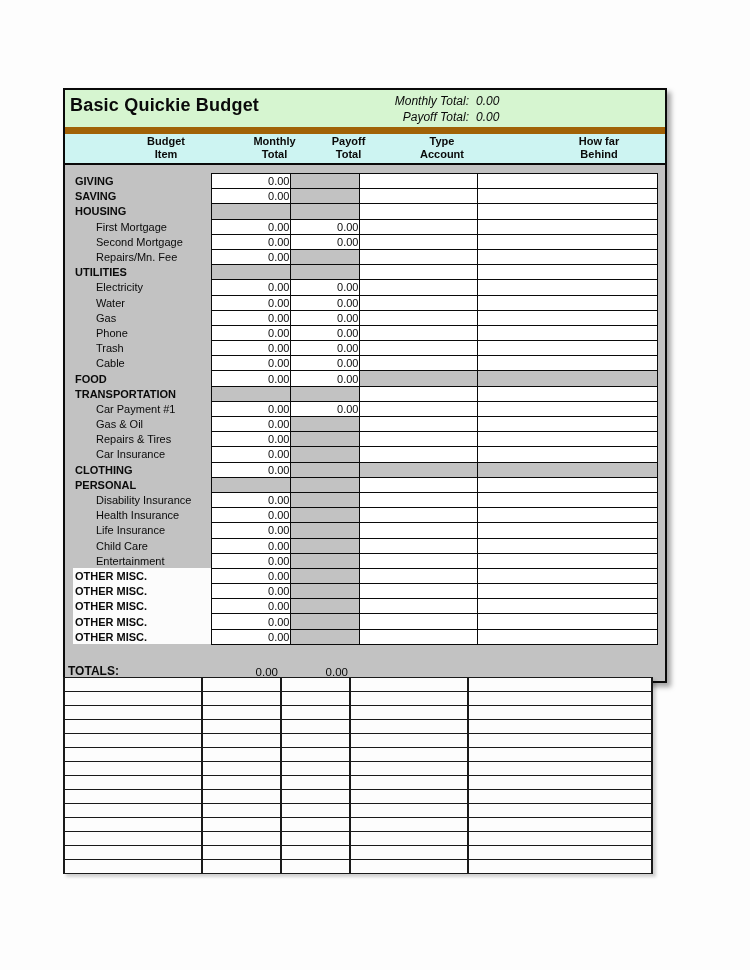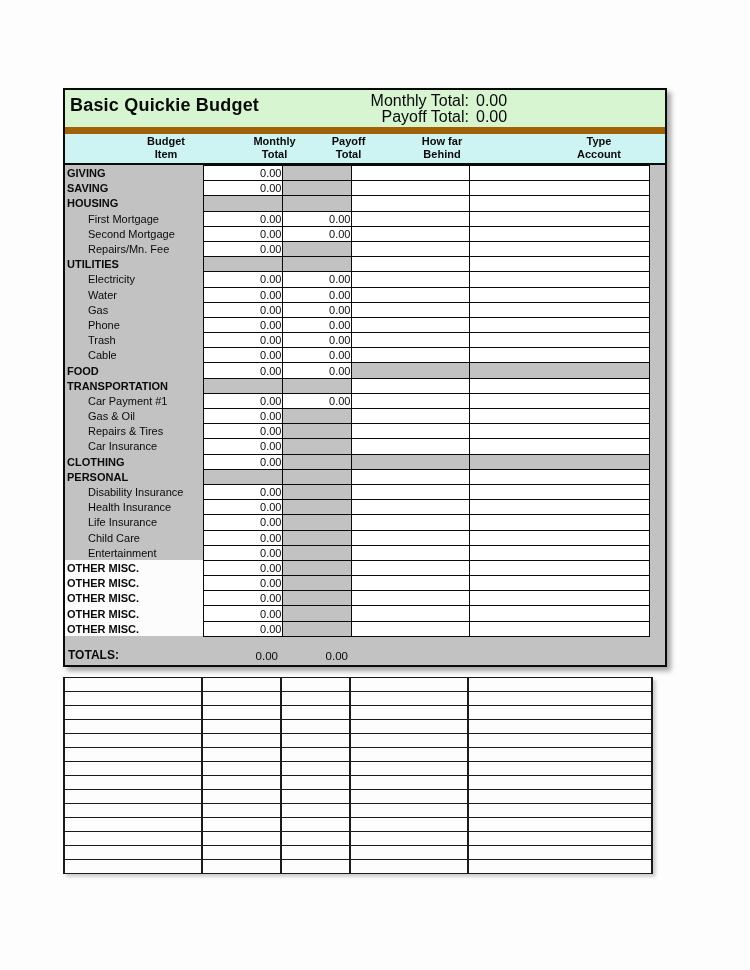--- a/index.html
+++ b/index.html
@@ -26,40 +26,40 @@
     height:37px; background:#d6f5d0;
     border-bottom:7px solid #a16207;
     position:relative;
   }
   .sheet-title {
     margin:0; padding:5px 0 0 5px;
     font-size:18px; font-weight:bold; letter-spacing:0.2px;
   }
   .hdr-totals {
     position:absolute; left:232px; top:3px; width:260px;
-    font-size:16px; 
+    font-size:12px; font-style:italic;
   }
   .tot-line { display:flex; height:16px; line-height:16px; }
   .tot-label { width:172px; text-align:right; }
   .tot-value { padding-left:7px; }
 
   .col-header {
     height:29px; background:#cdf4f2;
     border-bottom:2px solid #0a0a0a;
     display:grid;
     grid-template-columns:138px 79px 69px 118px 196px;
     text-align:center;
     font-weight:bold; font-size:11px; line-height:13px;padding-left:32px;
   }
   .col-header .col-cell { padding-top:1px; }
 
   
   table.rows {
     border-collapse:collapse; table-layout:fixed;
-    width:584px; margin:0;
+    width:584px; margin:8px;
   }
   table.rows tr { height:15.2px; }
   table.rows td {
     padding:0; font-size:11px; line-height:14px;
     overflow:hidden; white-space:nowrap;
   }
   td.lbl { border:none; }
   td.lbl.section { font-weight:bold; padding-left:2px; }
   td.lbl.item { padding-left:23px; }
   td.lbl.lbl-white { background:#fcfcfc; }
@@ -126,26 +126,26 @@
       </div>
       <div class="col-cell">
         <div>Monthly</div>
         <div>Total</div>
       </div>
       <div class="col-cell">
         <div>Payoff</div>
         <div>Total</div>
       </div>
       <div class="col-cell">
+        <div>Type</div>
+        <div>Account</div>
+      </div>
+      <div class="col-cell">
         <div>How far</div>
         <div>Behind</div>
-      </div>
-      <div class="col-cell">
-        <div>Type</div>
-        <div>Account</div>
       </div>
     </div>
 
     <table class="rows">
       <colgroup>
         <col style="width:138px">
           <col style="width:79px">
           <col style="width:69px">
         <col style="width:118px">
           <col style="width:180px">

